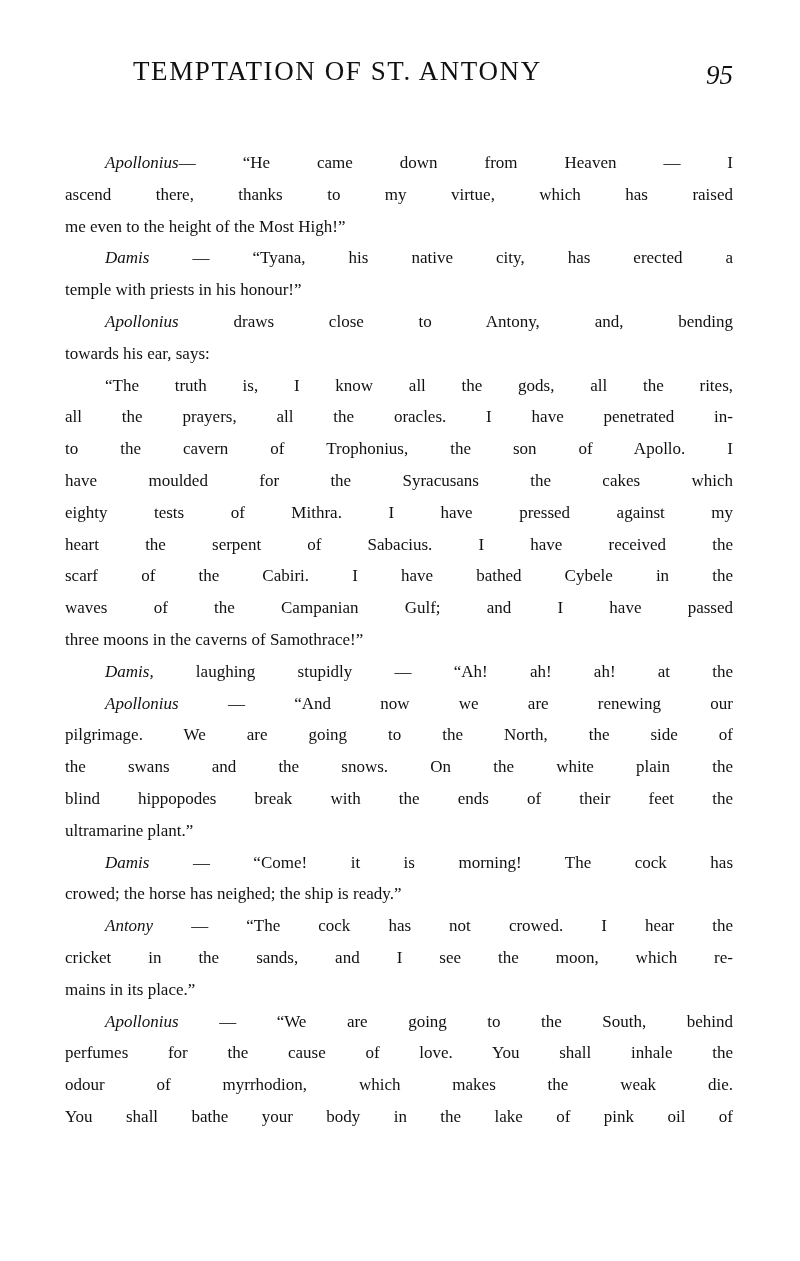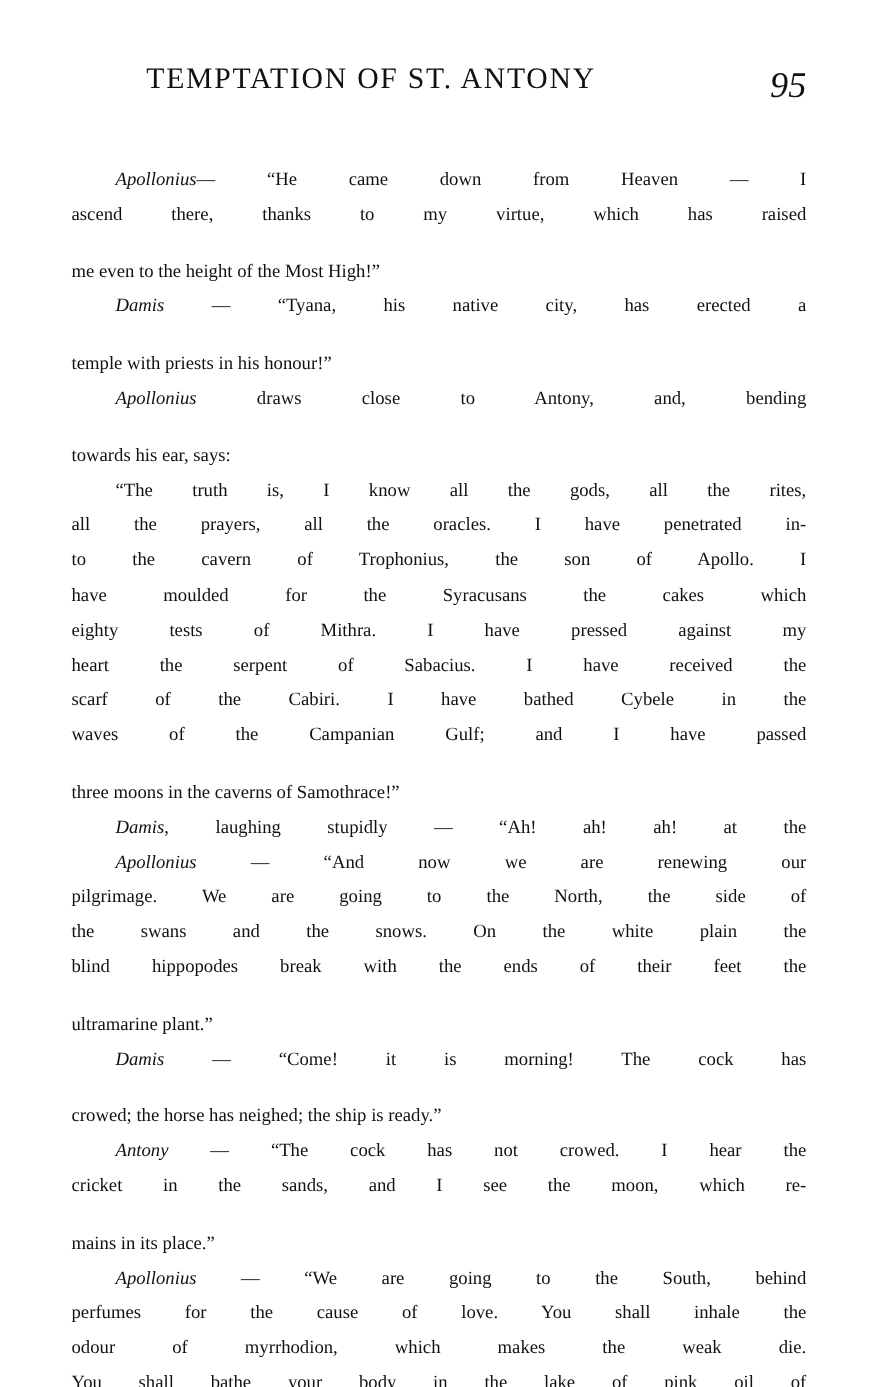--- a/index.html
+++ b/index.html
@@ -1,24 +1,24 @@
 <!DOCTYPE html>
 <html><head>
 <meta charset="utf-8">
 <style>
   html, body { margin: 0; padding: 0; background: #ffffff; }
   body { width: 800px; height: 1261px; position: relative; overflow: hidden;
          font-family: "Liberation Serif", "DejaVu Serif", serif; color: #111; }
   .header { position: absolute; left: 133px; top: 56px; width: 600px; height: 40px; }
   .running-title { position: absolute; left: 0; top: 0; font-size: 27px; letter-spacing: 1.6px; white-space: nowrap; font-family: Liberation Serif, serif; }
-  .page-number { position: absolute; right: 0; top: 4px; font-size: 33px; font-style: italic; }
+  .page-number { position: absolute; right: 0; top: 4px; font-size: 27px; font-style: italic; }
   .body { position: absolute; left: 65px; top: 147px; width: 668px; }
   .line { height: 31.8px; line-height: 31.8px; font-size: 17px; white-space: nowrap;
           text-align: justify; text-align-last: justify; }
-  .line.last { text-align-last: left; margin-top: 20px; }
+  .line.last { text-align-last: left; }
   .indent { padding-left: 40px; }
   .speaker { font-style: italic; }
 </style>
 </head>
 <body>
 
 <div class="header">
   <span class="running-title">TEMPTATION OF ST. ANTONY</span>
   <span class="page-number">95</span>
 </div>

